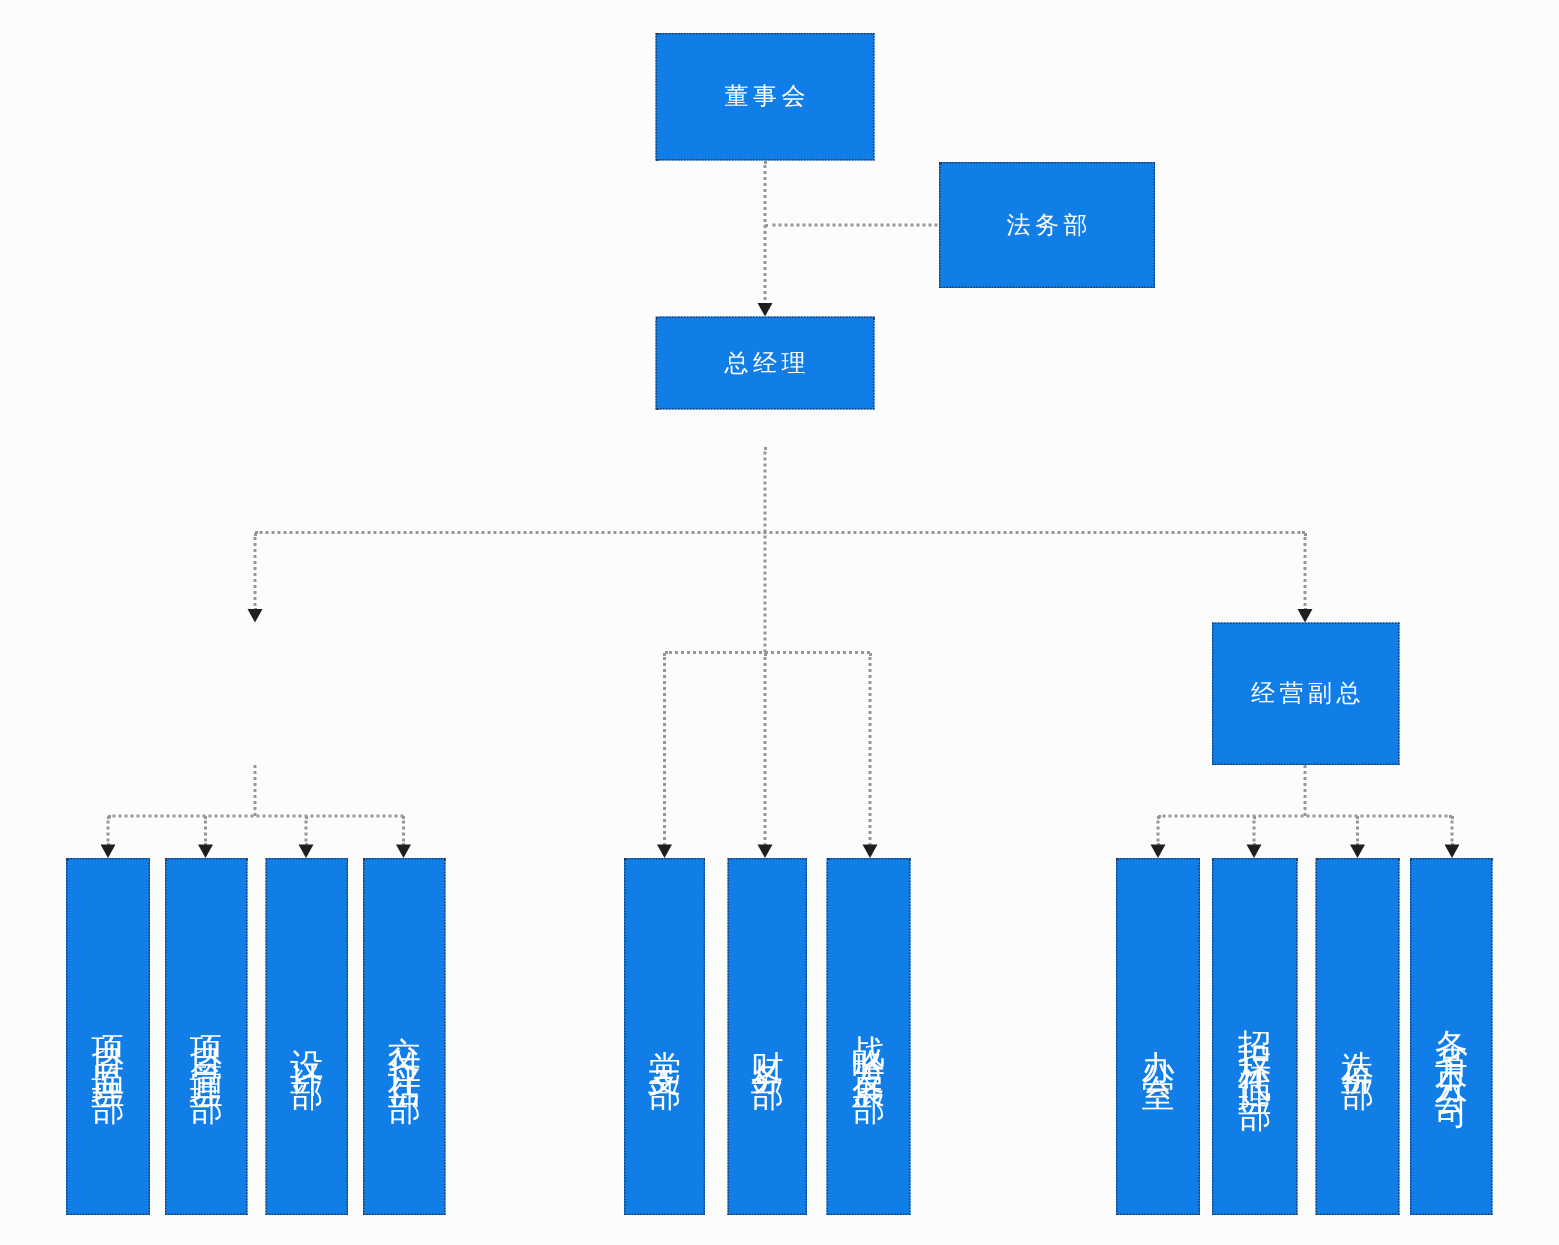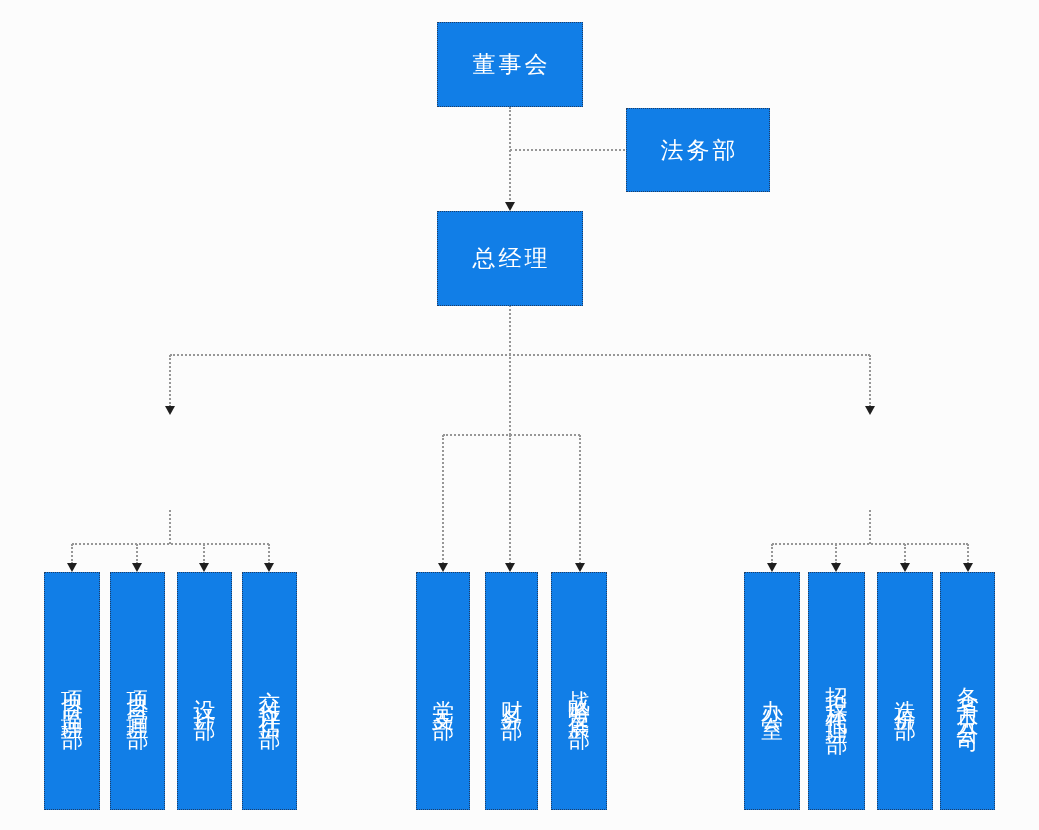--- a/index.html
+++ b/index.html
@@ -20,21 +20,21 @@
     position: absolute;
     background: #117ee7;
     border: 1px dotted rgba(35, 40, 60, 0.75);
     color: #ffffff;
     display: flex;
     align-items: center;
     justify-content: center;
     box-sizing: border-box;
   }
   .hbox span {
-    font-size: 23px;
+    font-size: 16px;
     letter-spacing: 3px;
     margin-right: -3px; 
     white-space: nowrap;
   }
   .vbox span {
     writing-mode: vertical-lr;
     text-orientation: upright;
     font-size: 22px;
     letter-spacing: 9px;
     margin-bottom: -9px; 
@@ -119,22 +119,25 @@
   <div class="arrow-down" style="left:831px;top:563px"></div>
   <div class="arrow-down" style="left:900px;top:563px"></div>
   <div class="arrow-down" style="left:963px;top:563px"></div>
 
   <div class="node hbox" style="left:437px;top:22px;width:146px;height:85px">
     <span>董事会</span>
   </div>
   <div class="node hbox" style="left:626px;top:108px;width:144px;height:84px">
     <span>法务部</span>
   </div>
-  <div class="node hbox" style="left:437px;top:211px;width:146px;height:95px">
+  <div class="node hbox" style="left:437px;top:211px;width:146px;height:62px">
     <span>总经理</span>
+  </div>
+  <div class="node hbox" style="left:808px;top:415px;width:125px;height:95px">
+    <span>经营副总</span>
   </div>
 
   <div class="node vbox" style="left:44px;top:572px;width:56px;height:238px">
     <span>项目监理部</span>
   </div>
   <div class="node vbox" style="left:110px;top:572px;width:55px;height:238px">
     <span>项目管理部</span>
   </div>
   <div class="node vbox" style="left:177px;top:572px;width:55px;height:238px">
     <span>设计部</span>

